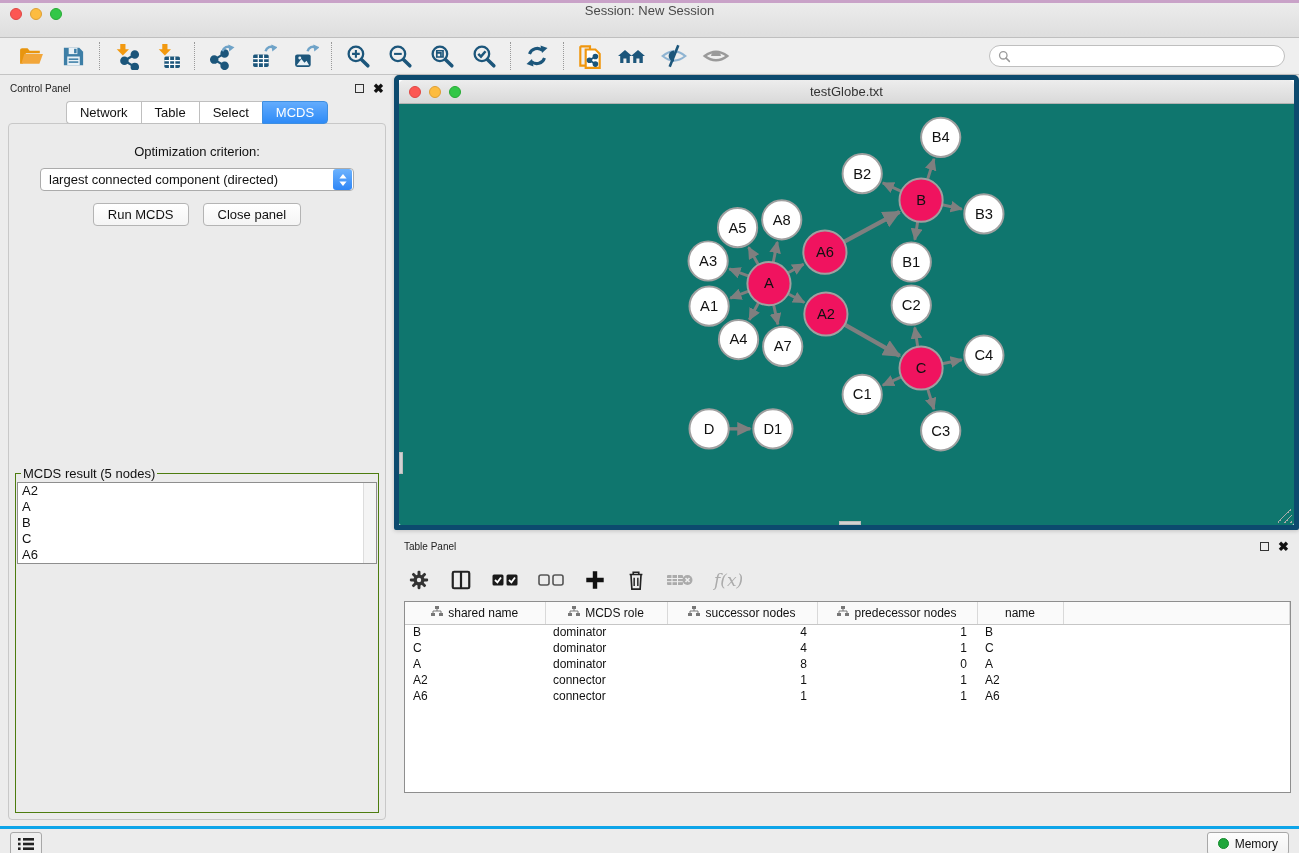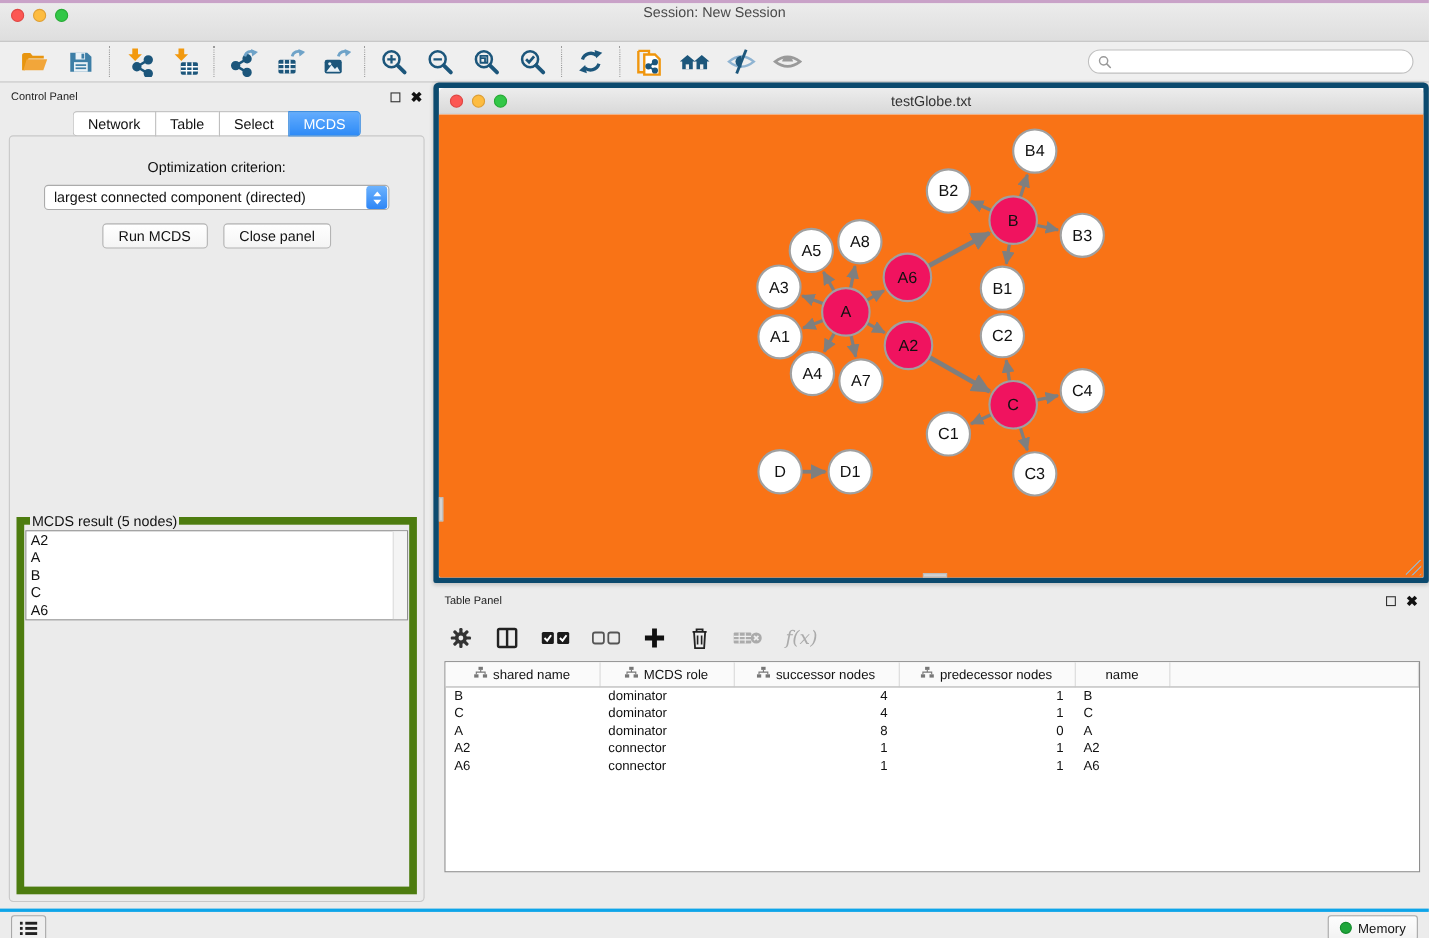--- a/index.html
+++ b/index.html
@@ -61,40 +61,40 @@
   .sel-stepper { width:19px; height:21px; margin:0 1px;
     background:linear-gradient(#6DB3FE,#2E86F6); border-radius:3px;
     display:flex; flex-direction:column; align-items:center; justify-content:center; }
   .sel-stepper svg { display:block; }
   .btn-row { display:flex; justify-content:center; gap:14px; margin-top:12px; }
   .mac-btn { font-size:13px; color:#111; background:linear-gradient(#FFFFFF,#F4F4F4);
     border:1px solid #B4B4B4; border-radius:4px; padding:3px 14px;
     font-family:"Liberation Sans",sans-serif; }
   .cp-spacer { flex:1; }
 
-  fieldset.mcds-result { margin:0 6px 6px 6px; height:347px; border:7px solid #4d7c0f;
+  fieldset.mcds-result { margin:0 6px 6px 6px; height:347px; border:1px solid #4d7c0f;
     display:flex; flex-direction:column; padding:1px; }
   fieldset.mcds-result legend { font-size:13px; color:#111; padding:0 2px; margin-left:4px; }
   .listbox { flex:1; background:#fff; border:1px solid #8E8E8E; position:relative;
     overflow:hidden; }
   .listbox .scroll-track { position:absolute; right:0; top:0; bottom:0; width:13px;
     background:#F4F4F4; border-left:1px solid #DDD; }
   .list-item { font-size:13px; color:#111; line-height:16px; padding-left:4px; }
 
   
   .workspace { flex:1; display:flex; flex-direction:column; padding-right:0; }
 
   .netwin { height:455px; background:#fff; border:5px solid #0c4a6e;
     border-radius:5px 5px 2px 2px; display:flex; flex-direction:column;
     box-shadow:0 1px 4px rgba(0,0,0,.18); position:relative; }
   .netwin-titlebar { height:24px; background:linear-gradient(#EDEDED,#D9D9D9);
     border-bottom:1px solid #B2B2B2; border-radius:5px 5px 0 0; position:relative;
     display:flex; align-items:center; justify-content:center; }
   .netwin-title { font-size:13px; color:#333; }
-  .net-canvas { flex:1; position:relative; background:#f97316; border-radius:0 0 2px 2px; }
+  .net-canvas { flex:1; position:relative; background:#0f766e; border-radius:0 0 2px 2px; }
   .net-canvas svg.graph { position:absolute; inset:0; }
   .grip { position:absolute; right:2px; bottom:2px; width:14px; height:14px;
     background:
       linear-gradient(135deg, transparent 44%, #AAA 44%, #AAA 50%, transparent 50%,
       transparent 69%, #AAA 69%, #AAA 75%, transparent 75%, transparent 92%, #AAA 92%);
   }
   .edge-handle-left { position:absolute; left:0; top:348px; width:4px; height:22px;
     background:#D2D2D2; border:1px solid #BBB; }
   .edge-handle-bottom { position:absolute; left:440px; bottom:0; width:22px; height:4px;
     background:#D2D2D2; border:1px solid #BBB; }

